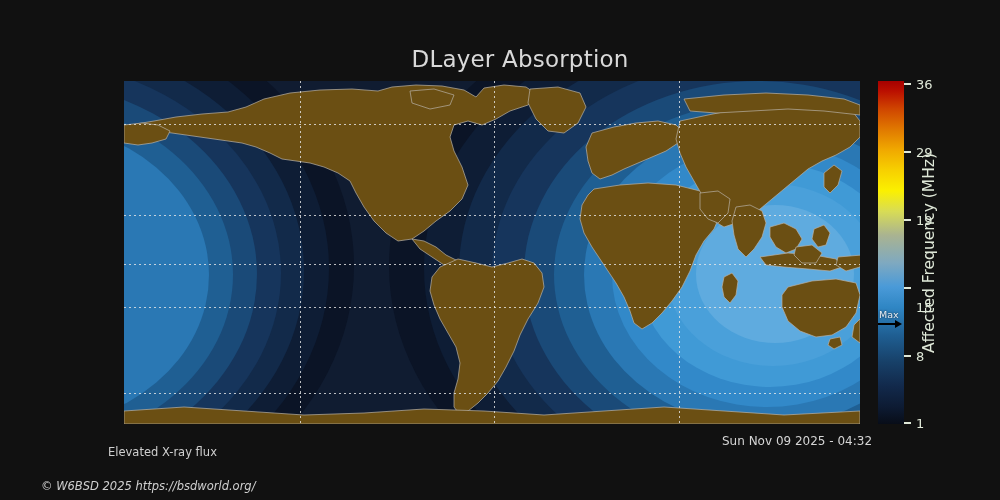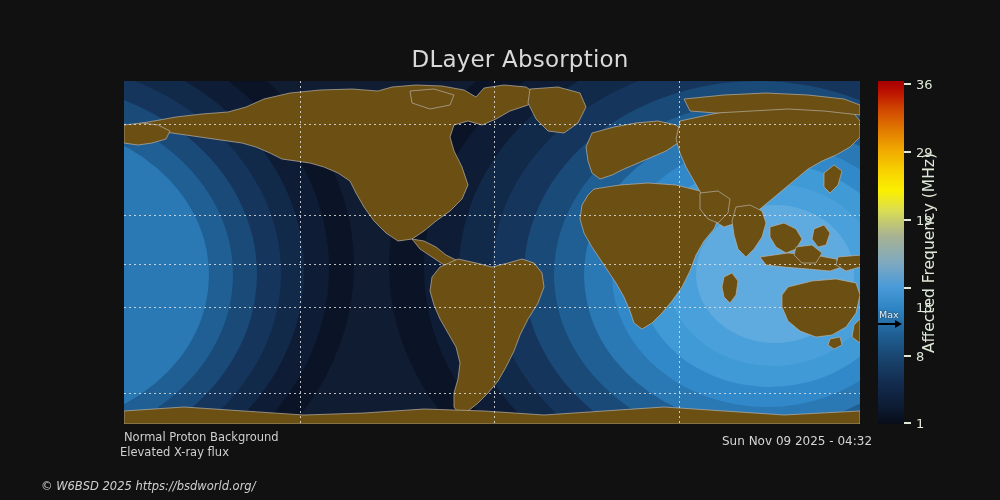--- a/index.html
+++ b/index.html
@@ -100,21 +100,21 @@
   }
   .maxmark .marrow .head{
     position:absolute;left:17px;top:0.5px;width:0;height:0;
     border-top:4.5px solid transparent;border-bottom:4.5px solid transparent;
     border-left:7px solid #000;
   }
 
   
   .note{position:absolute;color:#cfcfcf;font-size:11.5px;}
   .note1{left:124px;top:430px;}
-  .note2{left:120px;top:445px;}
+  .note2{left:108px;top:445px;}
   .stamp{position:absolute;left:722px;top:434px;color:#d5d5d5;font-size:12px;}
   .copy{
     position:absolute;left:11px;top:479px;color:#d0d0d0;
     font-size:11.5px;font-style:italic;margin-left:30px;
   }
 </style>
 </head>
 <body>
 
 <div id="root">
@@ -219,18 +219,17 @@
         <div class="shaft"></div>
           <div class="head"></div>
       </div>
     </div>
   </div>
 
   <div class="cb-axis-label">
     <span>Affected Frequency (MHz)</span>
   </div>
 
-  <div class="note note1">Normal Proton Background</div>
   <div class="note note2">Elevated X-ray flux</div>
   <div class="stamp">Sun Nov 09 2025 - 04:32</div>
   <div class="copy">© W6BSD 2025 https://bsdworld.org/</div>
 
 </div>
 
 </body></html>

